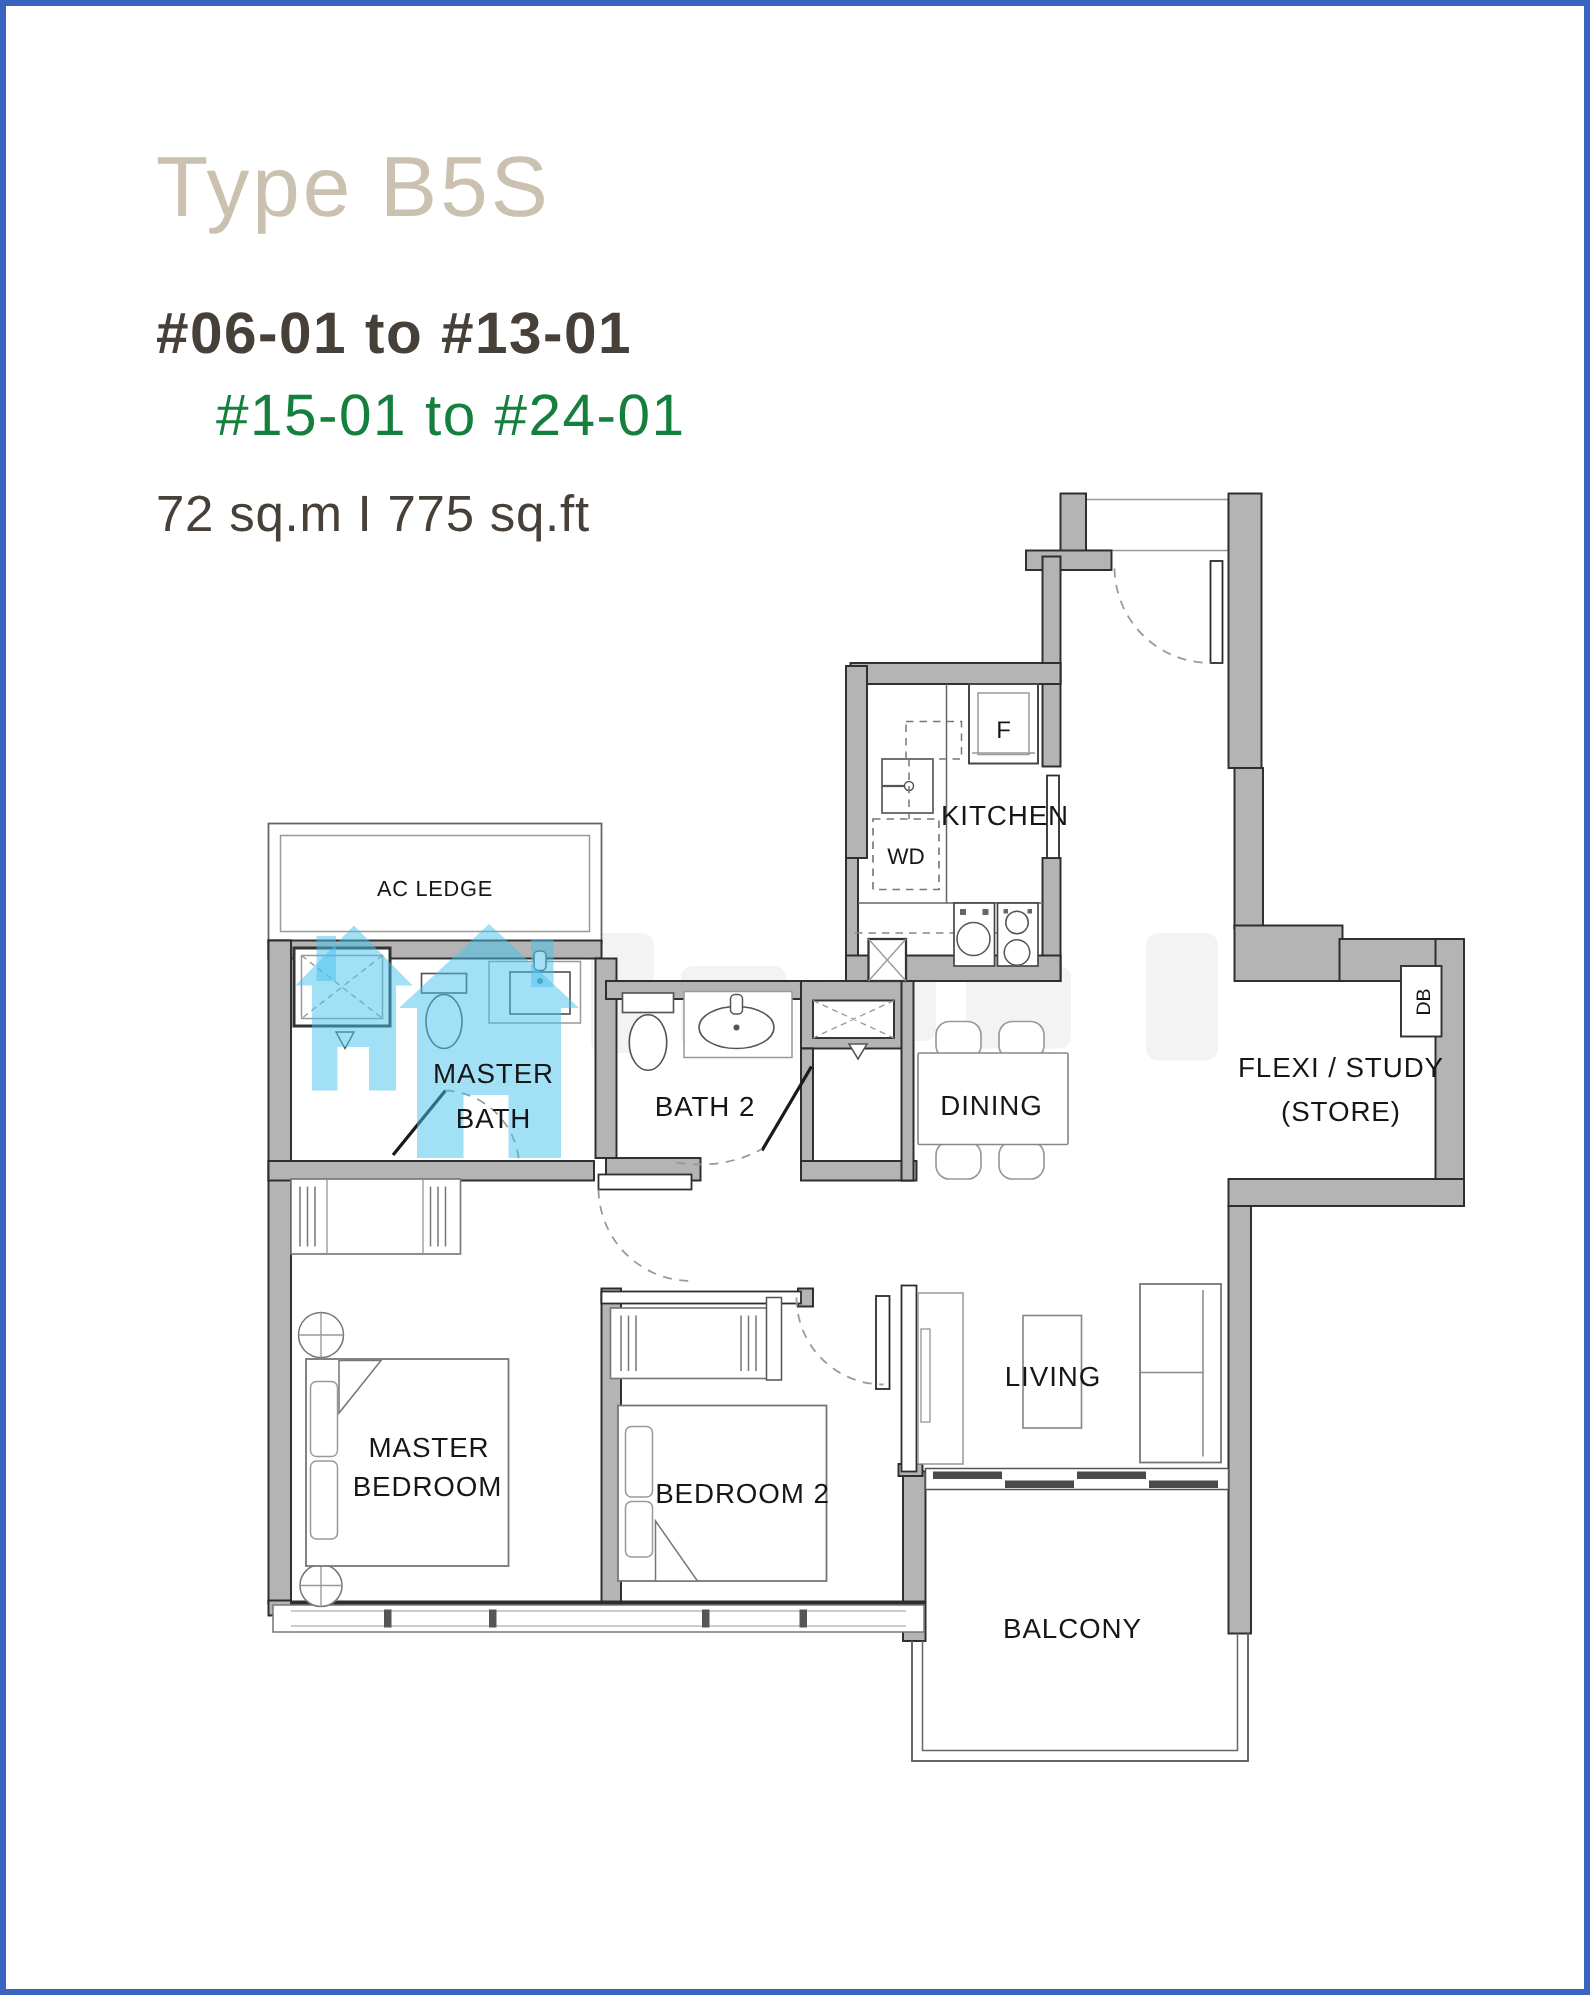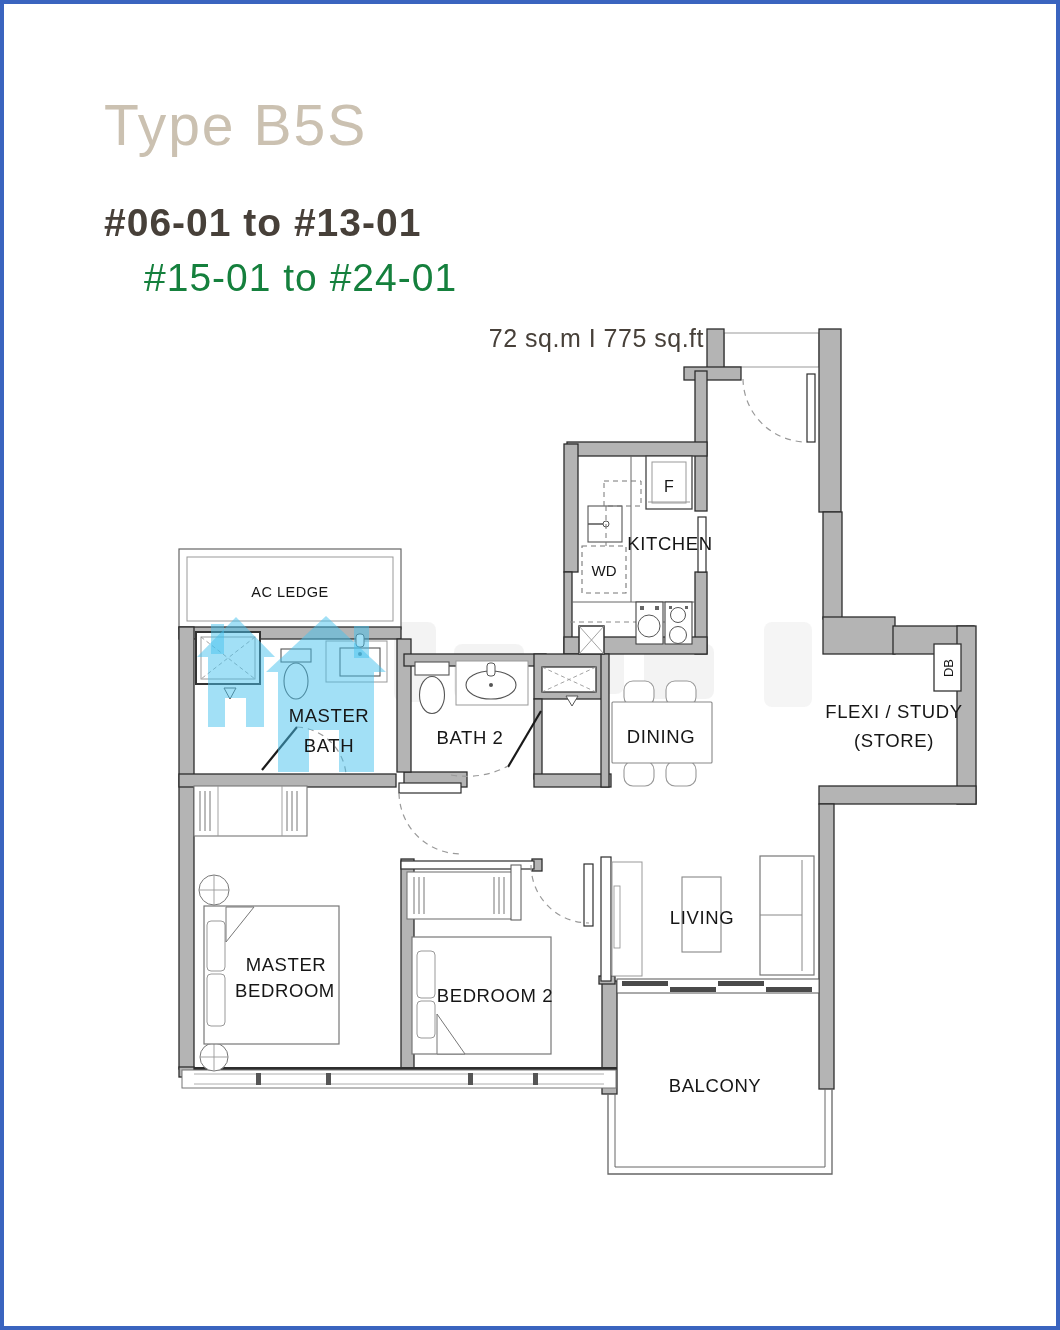--- a/index.html
+++ b/index.html
@@ -12,21 +12,21 @@
     font-family:"Liberation Sans", sans-serif;
     overflow:hidden;
   }
   .header{position:absolute;left:100px;top:0;}
   .title{
     position:absolute;left:0;top:88px;width:600px;
     font-size:57px;font-weight:normal;color:#cbc1b1;letter-spacing:2px;white-space:nowrap;
   }
   .units1{position:absolute;left:0;top:197px;width:600px;font-size:39px;font-weight:bold;color:#474039;letter-spacing:1px;white-space:nowrap;}
   .units2{position:absolute;left:0;top:252px;width:600px;font-size:39px;font-weight:normal;color:#15803d;letter-spacing:1px;white-space:nowrap;margin-left:40px;}
-  .area{position:absolute;left:0;top:320px;width:600px;font-size:25px;font-weight:normal;color:#474039;letter-spacing:0.5px;white-space:nowrap;text-align:right;}
+  .area{position:absolute;left:0;top:320px;width:600px;font-size:34px;font-weight:normal;color:#474039;letter-spacing:0.5px;white-space:nowrap;}
   svg{position:absolute;left:0;top:0;}
   svg text{font-family:"Liberation Sans", sans-serif;fill:#161616;}
   .roomlbl{font-size:18.5px;letter-spacing:0.6px;}
   .smalllbl{font-size:14.5px;letter-spacing:0.5px;}
 </style>
 </head>
 <body>
 
 <div class="header">
   <div class="title">Type B5S</div>

